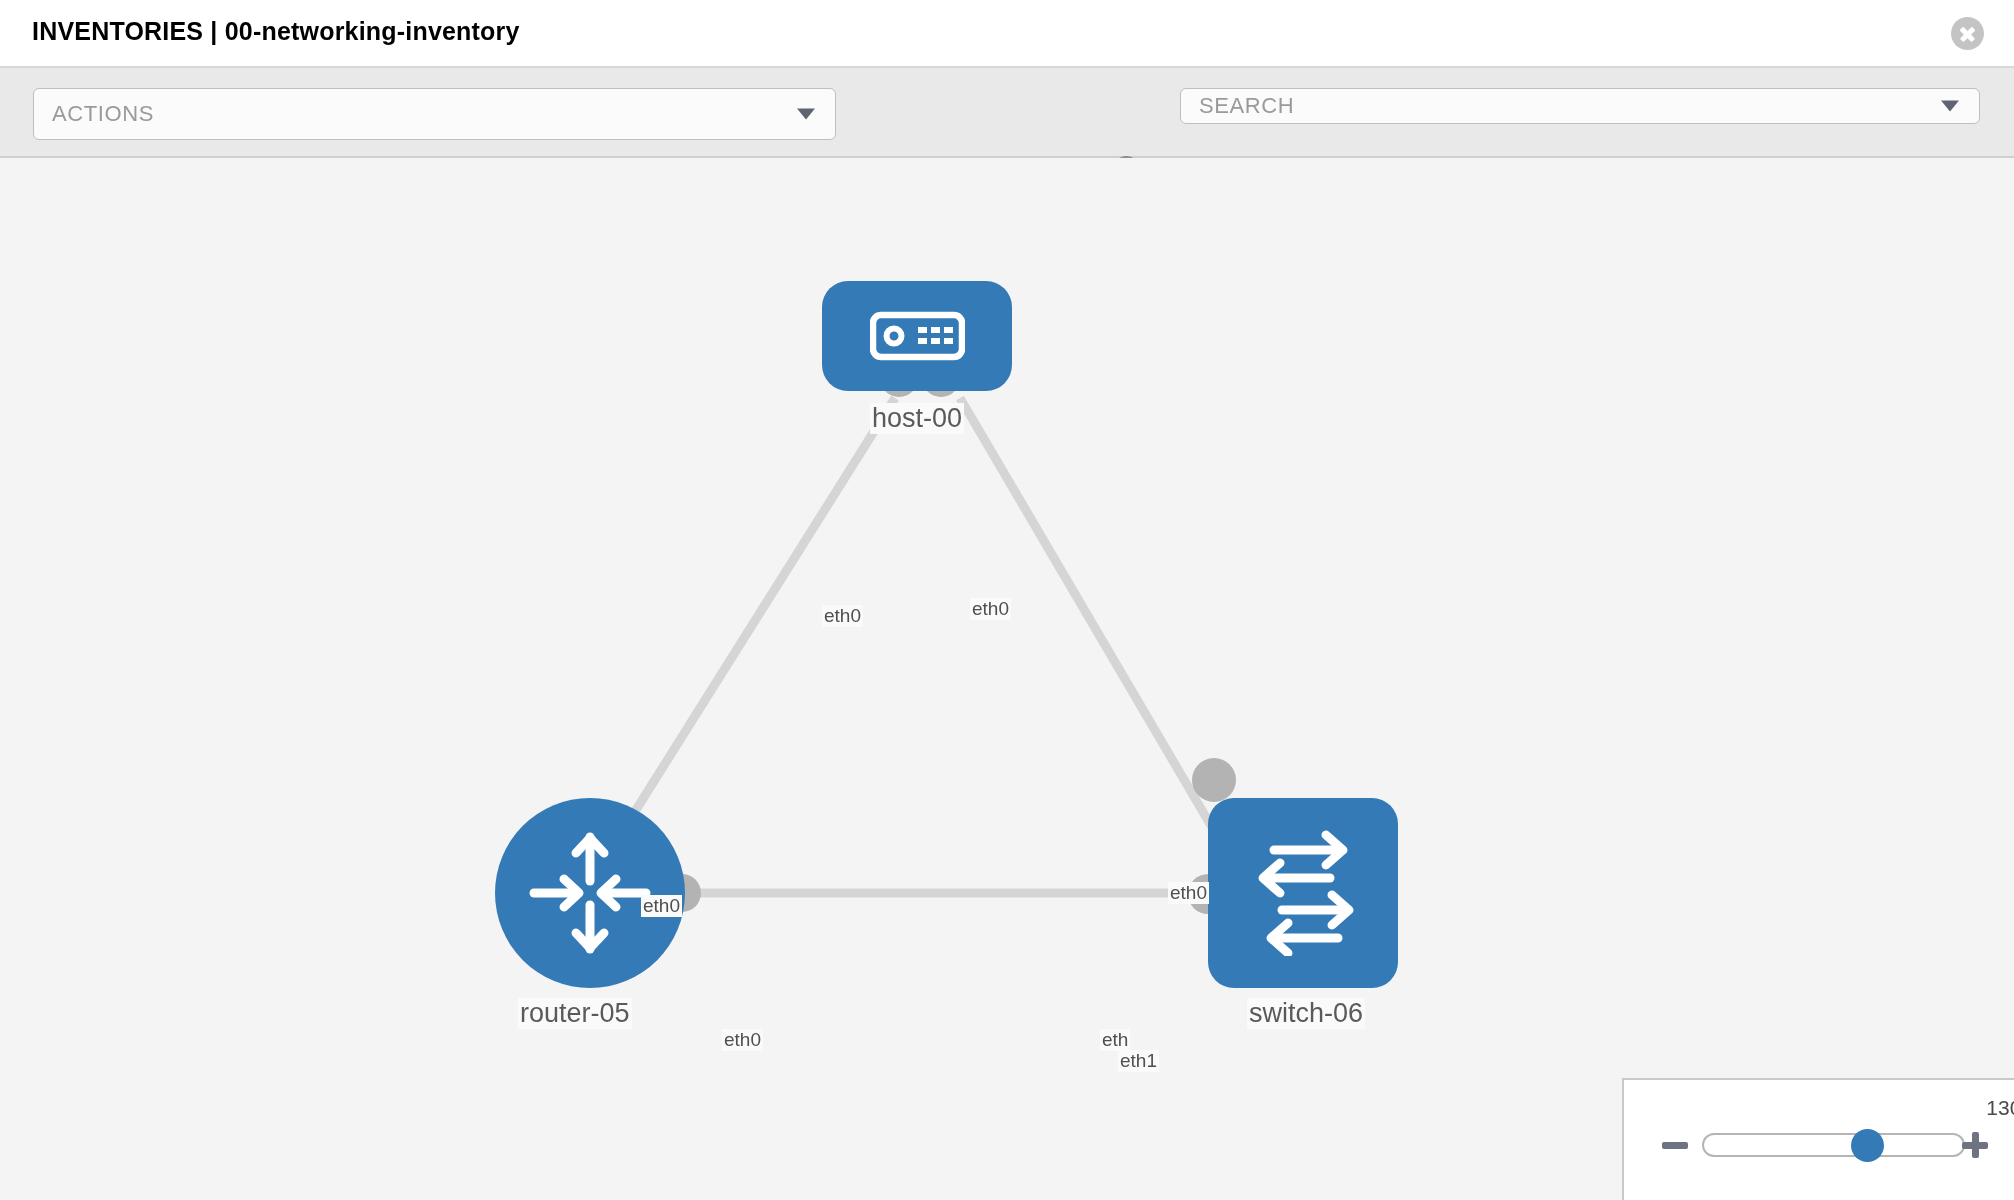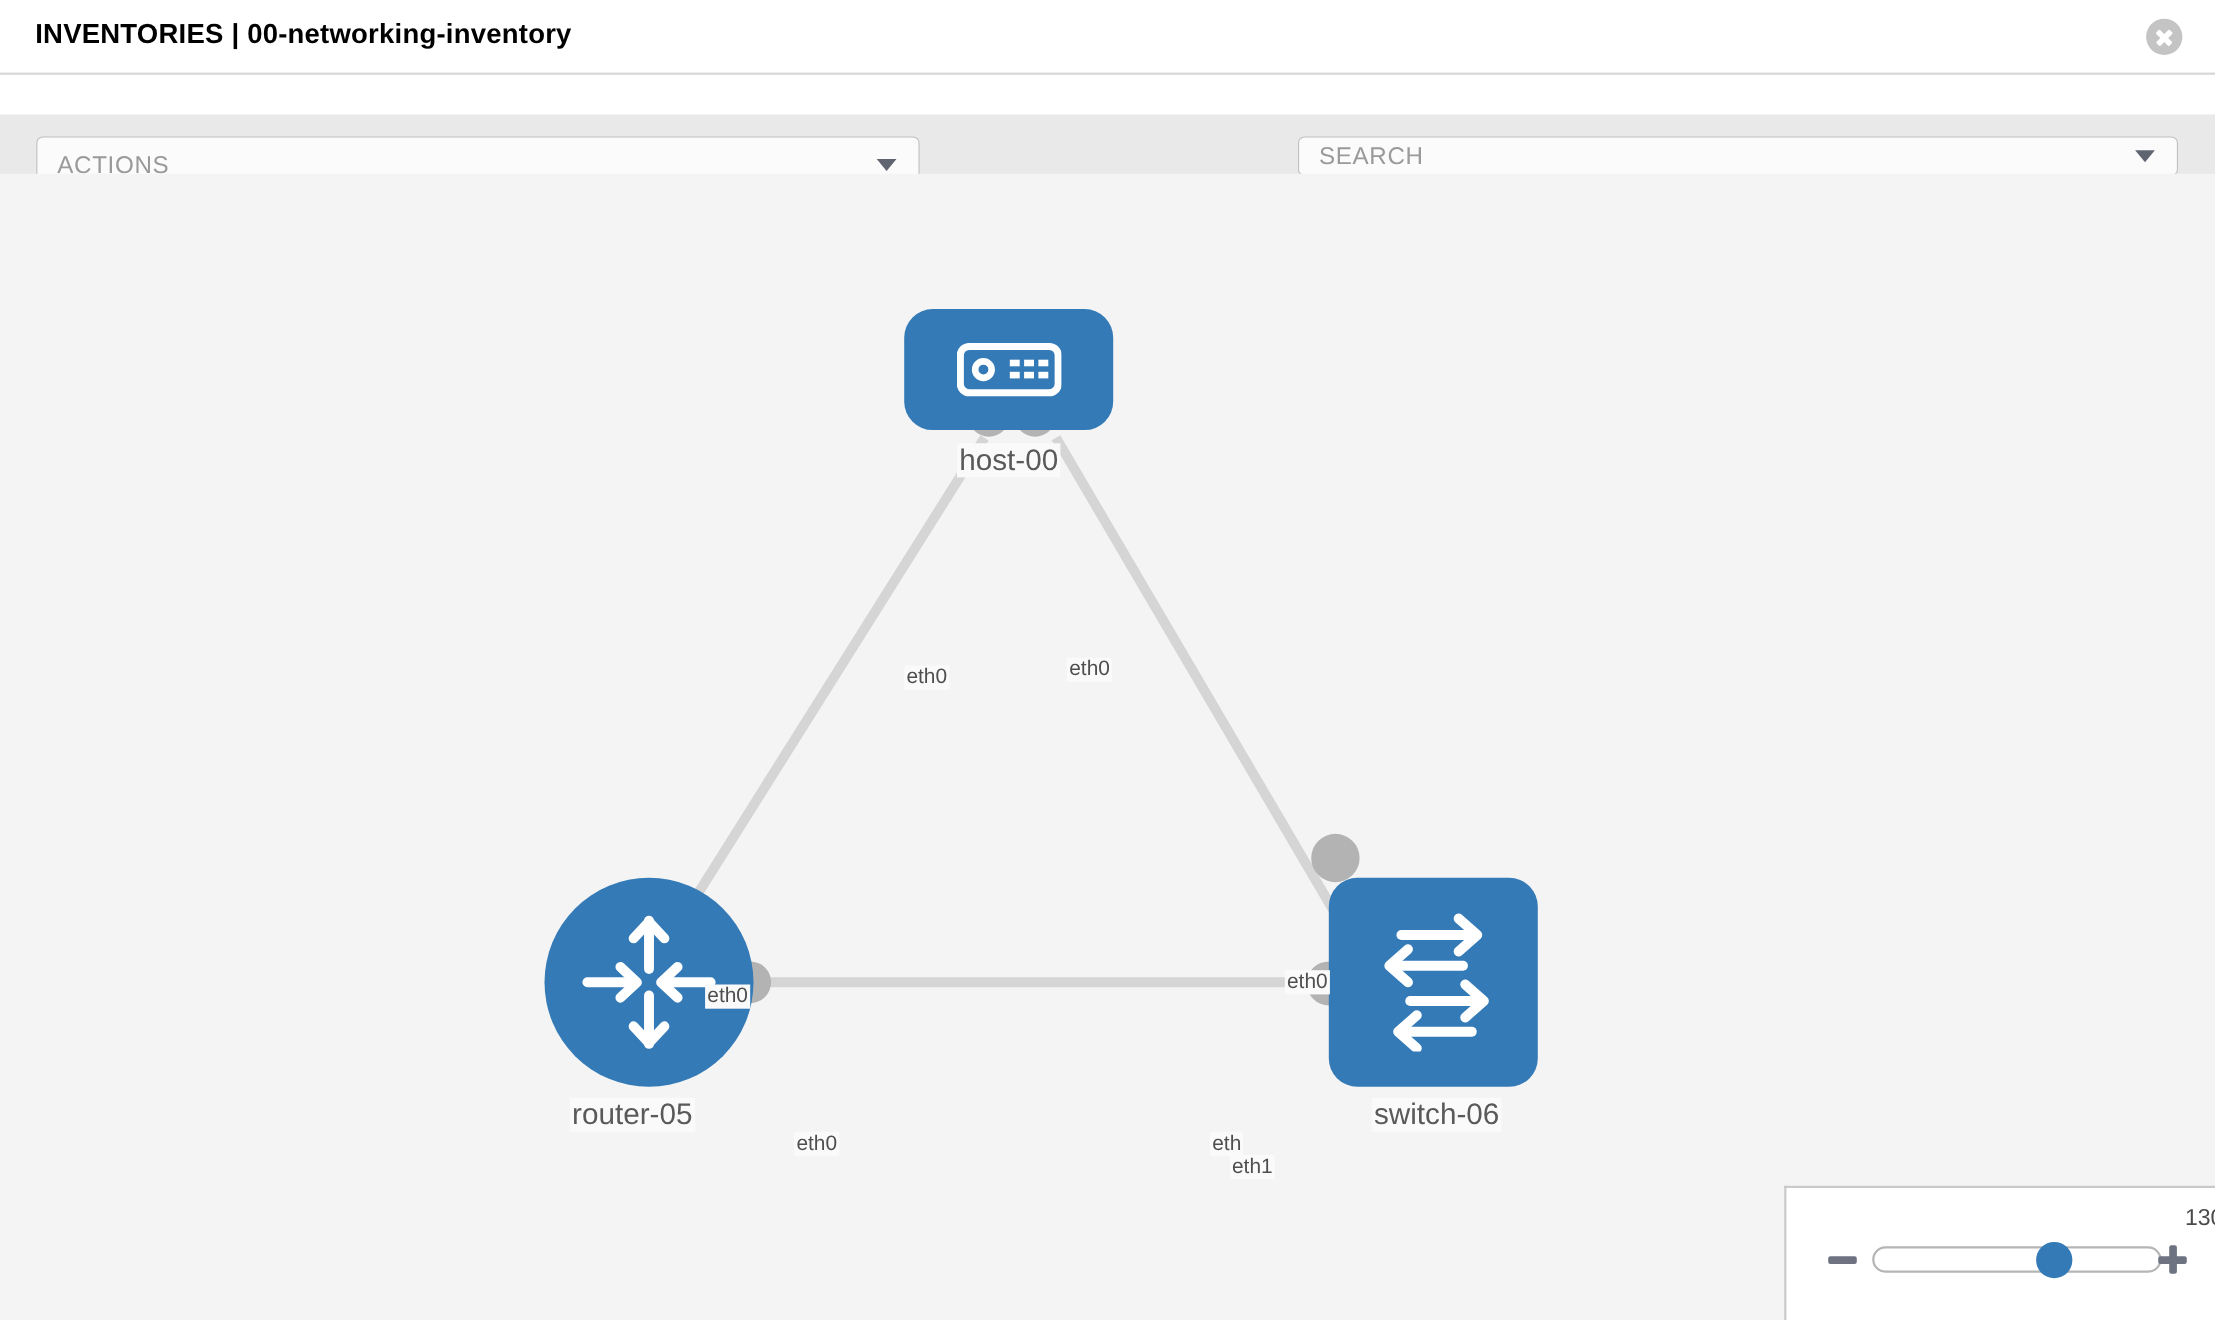--- a/index.html
+++ b/index.html
@@ -62,21 +62,20 @@
 
   
   .toolbar {
     position: absolute;
     left: 0; top: 68px;
     width: 2014px;
     height: 90px;
     background: #e9e9e9;
     border-bottom: 2px solid #d0d0d0;
     box-sizing: border-box;
-    margin-top: 36px;
   }
   .select-box {
     position: absolute;
     background: #fbfbfb;
     border: 1px solid #bfbfbf;
     border-radius: 6px;
     box-sizing: border-box;
     cursor: pointer;
   }
   .select-box .sel-label {

